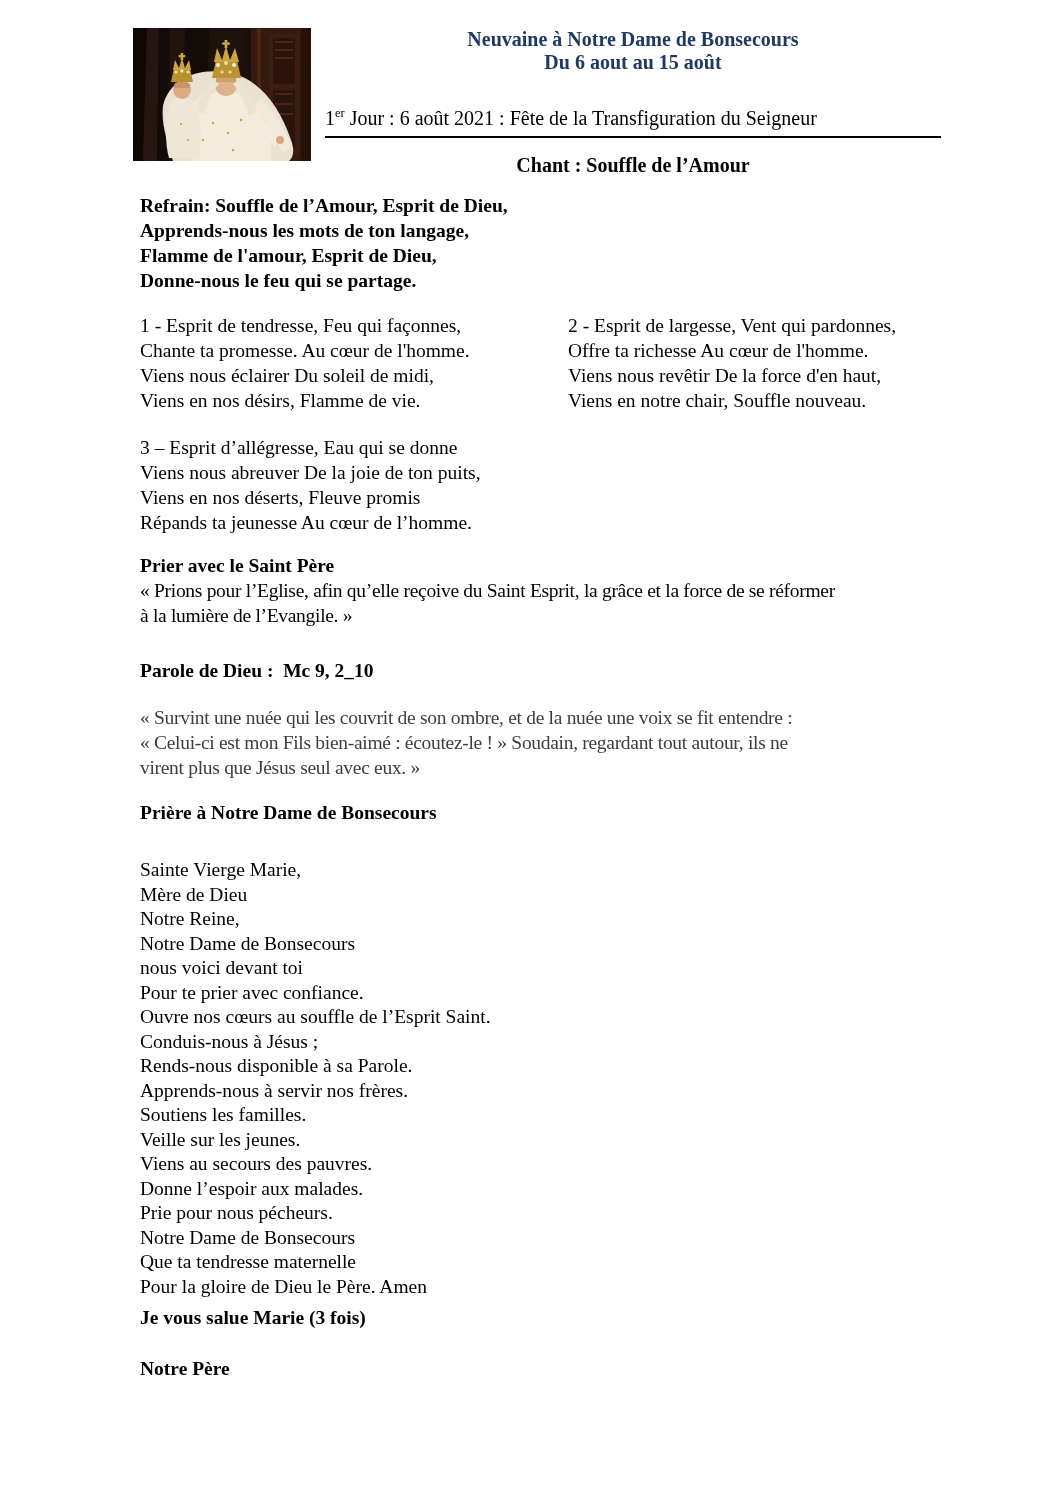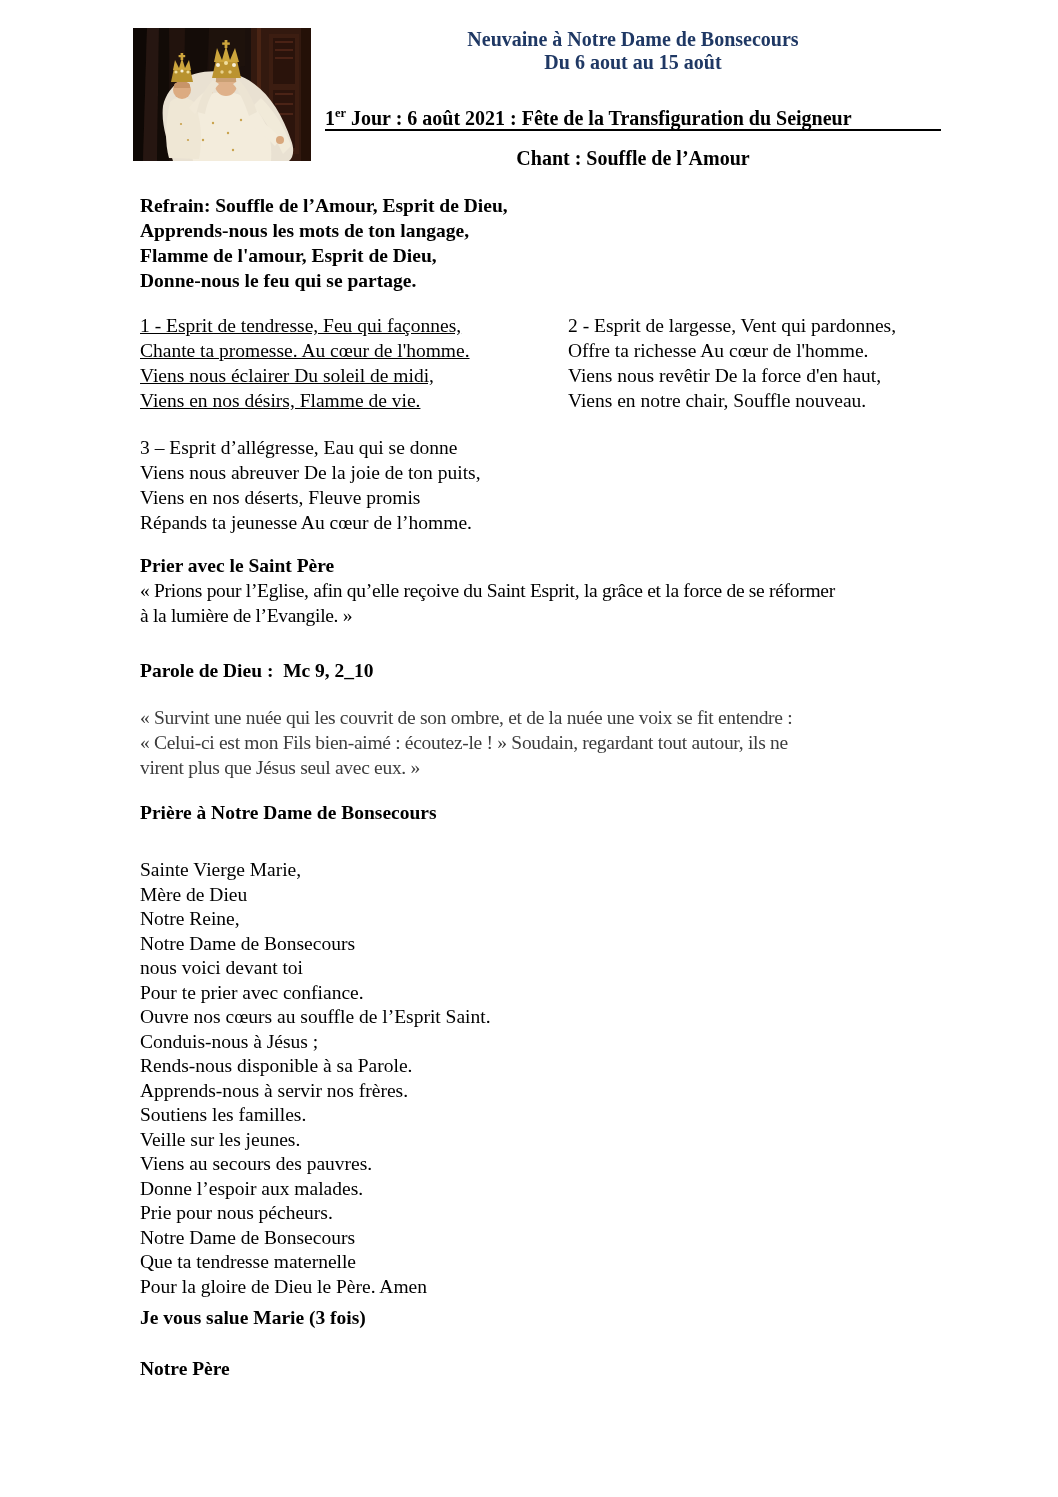--- a/index.html
+++ b/index.html
@@ -39,24 +39,25 @@
   }
   .doc-title {
     text-align: center;
     color: #1f3864;
     font-weight: bold;
     font-size: 20px;
     line-height: 23px;
   }
   .day-header {
     margin-top: 28px;
-    font-weight: bold;
+    font-weight: normal;
     font-size: 20px;
     line-height: 22px;
     border-bottom: 2.5px solid #000;
+    padding-bottom: 7px;
     white-space: nowrap;
   }
   .day-header sup { font-size: 0.62em; }
   .chant-heading {
     margin-top: 16px;
     font-weight: bold;
     font-size: 20px;
     line-height: 23px;
     text-align: center;
   }
@@ -65,21 +66,21 @@
   .main-content {
     position: absolute;
     left: 140px;
     top: 193px;
     width: 808px;
     font-size: 19.5px;
     line-height: 25px;
   }
   .refrain-block { font-weight: bold; margin-bottom: 20px; }
   .verses-row { display: flex; margin-bottom: 22px; }
-  .verse-col-1 { width: 428px; flex: 0 0 428px; text-decoration: underline; }
+  .verse-col-1 { width: 428px; flex: 0 0 428px; }
   .verse-col-2 { flex: 1; }
   .verse-3-block { margin-bottom: 18px; }
 
   .section-heading {
     font-weight: bold;
     font-size: 19.5px;
     line-height: 25px;
     margin: 0;
     white-space: pre-wrap;
     font-family: Liberation Serif, serif;

